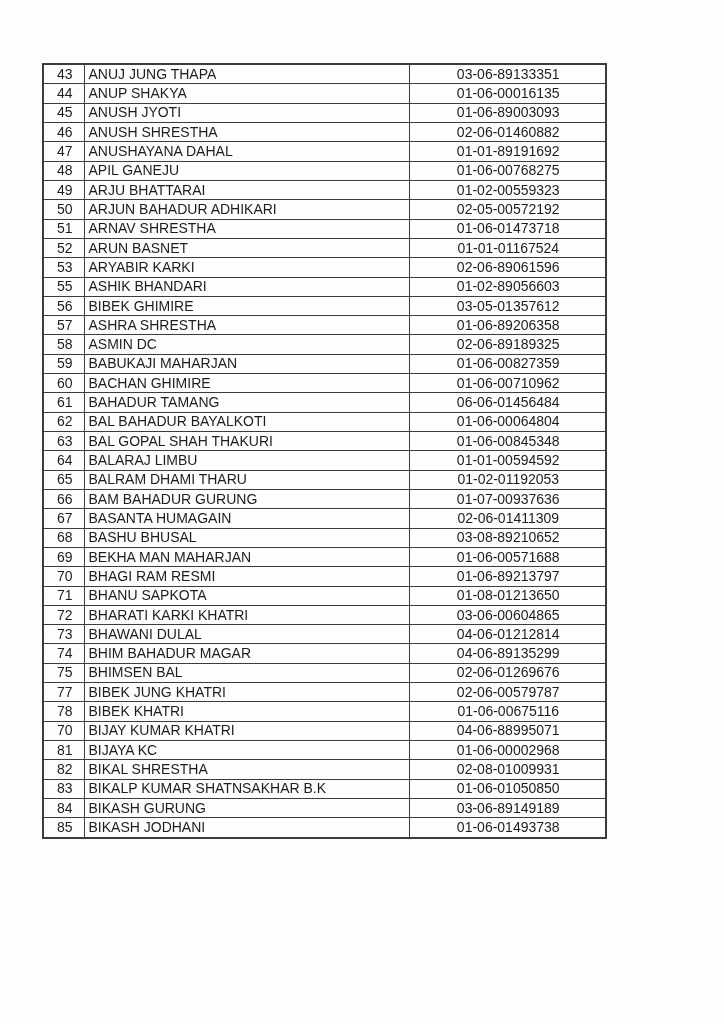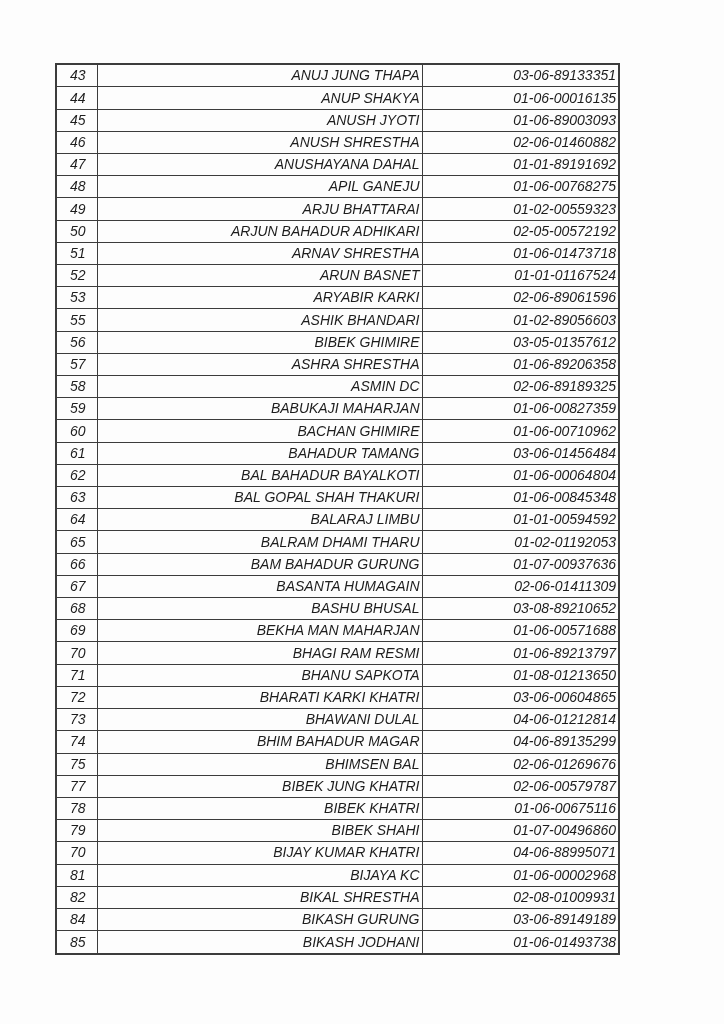--- a/index.html
+++ b/index.html
@@ -13,51 +13,50 @@
     background: var(--page-bg, #fdfdfd);
     font-family: "Liberation Sans", sans-serif;
     overflow: hidden;
   }
   .page {
     position: absolute;
     inset: 0;
   }
   table.roster {
     position: absolute;
-    left: 55px;
+    left: 42px;
     top: 63px;
     width: 563px;
-    height: 892px;
+    height: 776px;
     border-collapse: collapse;
     table-layout: fixed;
     background: var(--page-bg, #fdfdfd);
-    font-style: italic;
   }
   table.roster td {
     border: 1px solid var(--border-color, #3c3c3c);
     font-size: 14px;
     line-height: 15px;
     color: var(--text-color, #1d1d1d);
     padding: 0 2px 0 4px;
     white-space: nowrap;
     overflow: hidden;
     vertical-align: middle;
   }
   table.roster {
     border: 2px solid var(--border-color, #3c3c3c);
   }
   td.col-no {
     text-align: center;
     padding: 0 6px 0 0;
   }
   td.col-name {
-    text-align: right;
+    text-align: left;
   }
   td.col-id {
-    text-align: right;
+    text-align: center;
   }
   col.c-no   { width: 41px; }
   col.c-name { width: 325px; }
   col.c-id   { width: 197px; }
 </style>
 </head>
 <body>
 
 <div class="page">
   <table class="roster">
@@ -166,21 +165,21 @@
 
   <tr>
     <td class="col-no">60</td>
     <td class="col-name">BACHAN GHIMIRE</td>
     <td class="col-id">01-06-00710962</td>
   </tr>
 
   <tr>
     <td class="col-no">61</td>
     <td class="col-name">BAHADUR TAMANG</td>
-    <td class="col-id">03-06-01456484</td>
+    <td class="col-id">06-06-01456484</td>
   </tr>
 
   <tr>
     <td class="col-no">62</td>
     <td class="col-name">BAL BAHADUR BAYALKOTI</td>
     <td class="col-id">01-06-00064804</td>
   </tr>
 
   <tr>
     <td class="col-no">63</td>
@@ -266,44 +265,44 @@
     <td class="col-name">BIBEK JUNG KHATRI</td>
     <td class="col-id">02-06-00579787</td>
   </tr>
 
   <tr>
     <td class="col-no">78</td>
     <td class="col-name">BIBEK KHATRI</td>
     <td class="col-id">01-06-00675116</td>
   </tr>
 
-  <tr>
-    <td class="col-no">79</td>
-    <td class="col-name">BIBEK SHAHI</td>
-    <td class="col-id">01-07-00496860</td>
-  </tr>
 
   <tr>
     <td class="col-no">70</td>
     <td class="col-name">BIJAY KUMAR KHATRI</td>
     <td class="col-id">04-06-88995071</td>
   </tr>
 
   <tr>
     <td class="col-no">81</td>
     <td class="col-name">BIJAYA KC</td>
     <td class="col-id">01-06-00002968</td>
   </tr>
 
   <tr>
     <td class="col-no">82</td>
     <td class="col-name">BIKAL SHRESTHA</td>
     <td class="col-id">02-08-01009931</td>
   </tr>
 
+  <tr>
+    <td class="col-no">83</td>
+    <td class="col-name">BIKALP KUMAR SHATNSAKHAR B.K</td>
+    <td class="col-id">01-06-01050850</td>
+  </tr>
 
   <tr>
     <td class="col-no">84</td>
     <td class="col-name">BIKASH GURUNG</td>
     <td class="col-id">03-06-89149189</td>
   </tr>
 
   <tr>
     <td class="col-no">85</td>
     <td class="col-name">BIKASH JODHANI</td>

